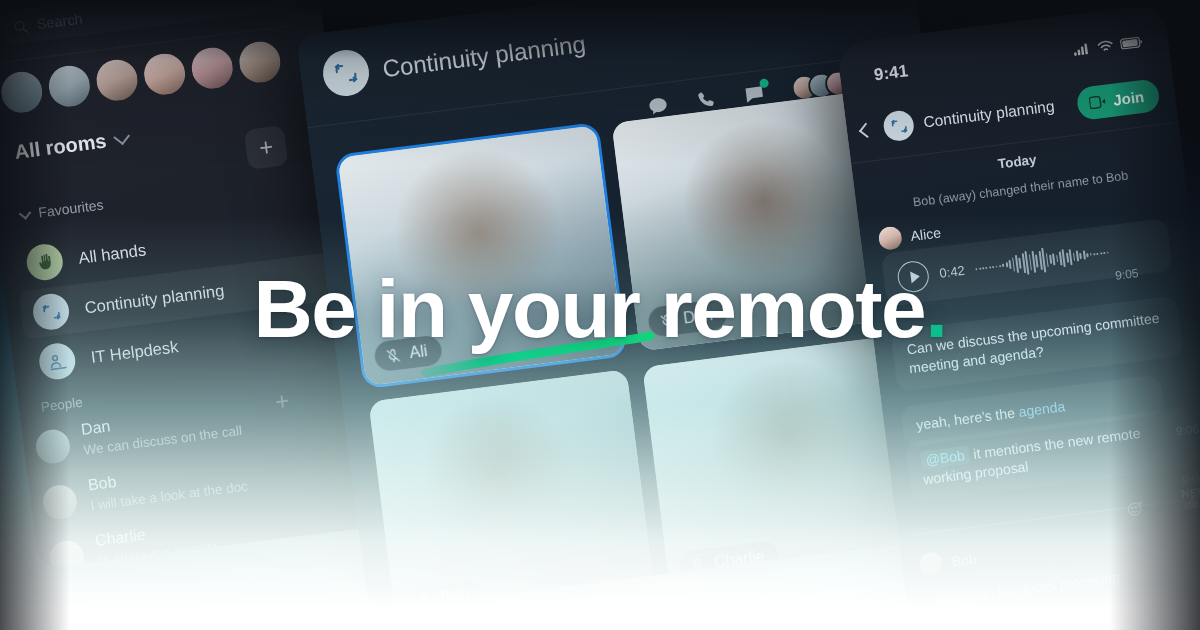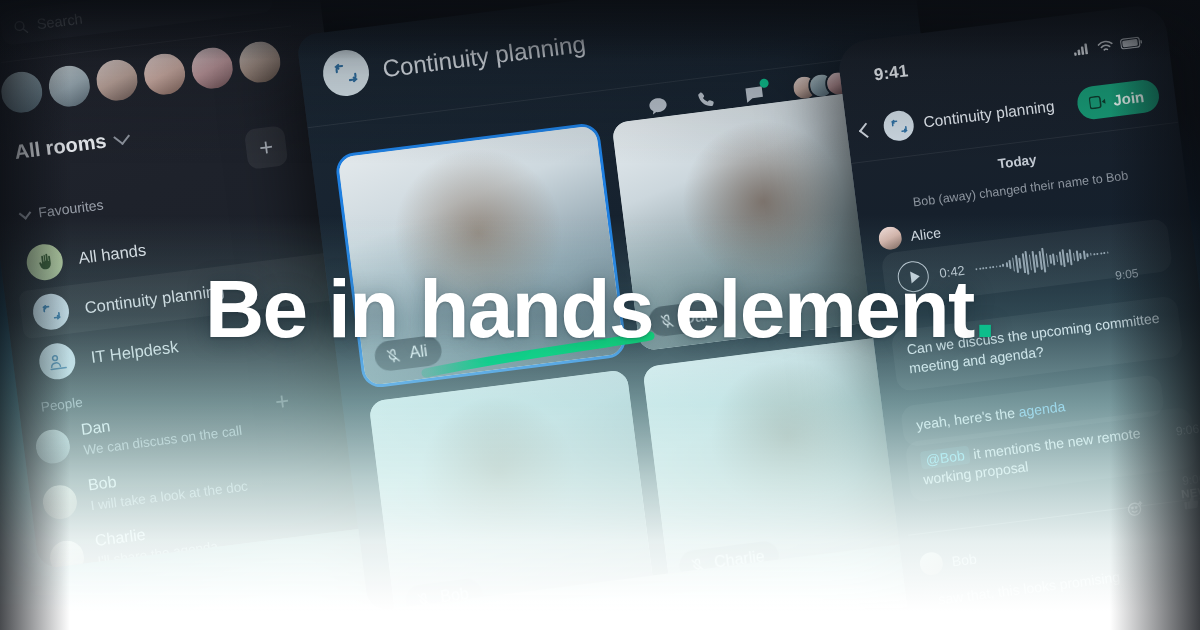--- a/index.html
+++ b/index.html
@@ -737,17 +737,17 @@
         <stop offset="0%" stop-color="#16c98f" stop-opacity=".25"></stop>
         <stop offset="28%" stop-color="#13cf8e"></stop>
         <stop offset="100%" stop-color="#14d67f"></stop>
       </linearGradient>
     </defs>
     <path d="M6 48 C 90 30, 220 14, 230 11" stroke="url(#gsw)" stroke-width="9" stroke-linecap="round"></path>
   </svg>
 
   <div id="headline">
     <div class="h">
-      <span>Be in hands element</span><span class="dot">.</span>
+      <span>Be in your remote</span><span class="dot">.</span>
     </div>
   </div>
 
 </div>
 
 </body></html>

